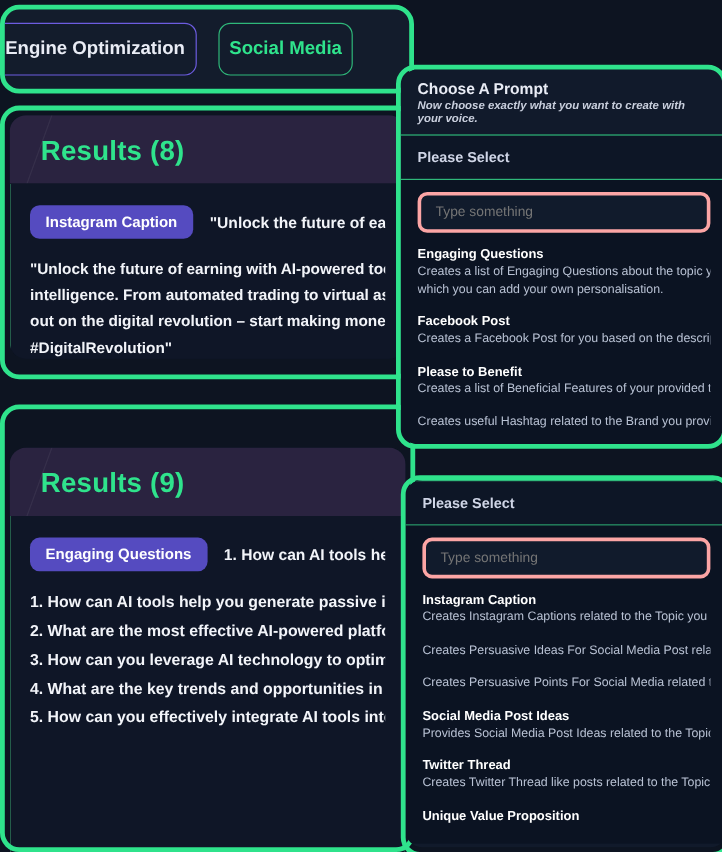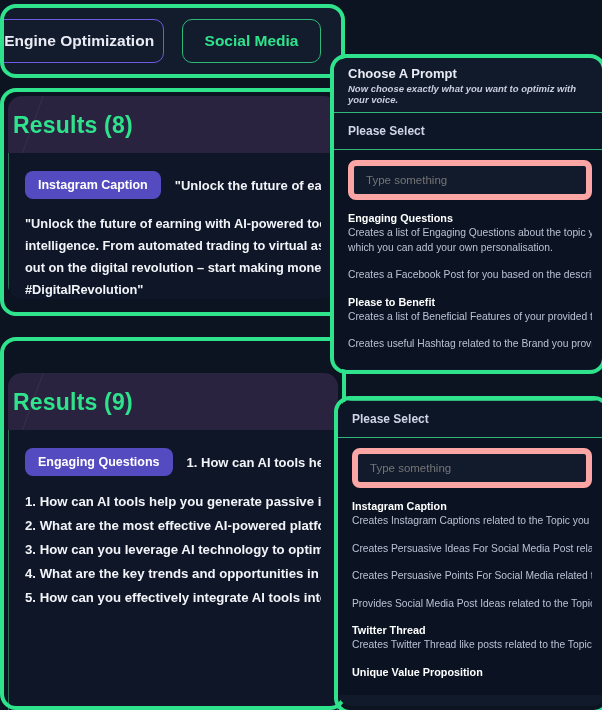--- a/index.html
+++ b/index.html
@@ -40,34 +40,34 @@
   .tab.seo {
     border: 1px solid #6d5ce0;
     color: #e9ecf5;
     width: 192px;
     margin-left: -32px;
     padding: 0 14px;
   }
   .tab.social {
     border: 1px solid #2fb87a;
     color: #2fe38c;
-    width: 139px;
+    width: 112px;
     margin-left: 18px;
   }
 
   
   .results-card {
     position: absolute;
     background: #0f1627;
     border-radius: 14px;
     overflow: hidden;
   }
   .results-head {
     background: #2a2340;
-    padding: 16px 22px 14px 5px;
+    padding: 16px 22px 14px 26px;
     position: relative;
     overflow: hidden;
   }
   .results-head::after {
     content: "";
     position: absolute; left: 22px; top: -30px;
     width: 1px; height: 130px;
     background: rgba(255,255,255,.06);
     transform: rotate(20deg);
   }
@@ -157,21 +157,21 @@
     font-weight: 600;
   }
   .panel-list {
     background: #0b1322;
     padding: 10px 14px 4px 14px;
   }
   .search-input {
     display: block;
     width: 100%;
     background: #111b2c;
-    border: 6px solid #fca5a5;
+    border: 3px solid #fca5a5;
     border-radius: 8px;
     padding: 8px 12px;
     color: #8f9ab0;
     font-size: 11.5px;
     font-family: "Liberation Sans", sans-serif;
     outline: none;
     margin-bottom: 12px;
   }
   .opt { margin-bottom: 13px; }
   .opt-name {
@@ -238,33 +238,34 @@
 3. How can you leverage AI technology to optimiz
 4. What are the key trends and opportunities in th
 5. How can you effectively integrate AI tools into y</div>
     </div>
   </div>
   <div class="ring" style="left:0px; top:337px; width:346px; height:373px;"></div>
 
   <div class="panel" style="left:334px; top:58px; width:272px; height:312px;">
     <div class="panel-head">
       <div class="panel-title">Choose A Prompt</div>
-      <div class="panel-sub">Now choose exactly what you want to optimiz with your voice.</div>
+      <div class="panel-sub">Now choose exactly what you want to create with your voice.</div>
     </div>
     <div class="select-box">
       <span>Please Select</span>
     </div>
     <div class="panel-list">
       <input class="search-input" placeholder="Type something" style="">
       <div class="opt">
         <div class="opt-name">Engaging Questions</div>
         <div class="opt-desc">Creates a list of Engaging Questions about the topic you provided
 which you can add your own personalisation.</div>
       </div>
       <div class="opt">
+        <div class="opt-name">Facebook Post</div>
         <div class="opt-desc">Creates a Facebook Post for you based on the description you pro</div>
       </div>
       <div class="opt">
         <div class="opt-name">Please to Benefit</div>
         <div class="opt-desc">Creates a list of Beneficial Features of your provided topic which y</div>
       </div>
       <div class="opt">
         <div class="opt-desc">Creates useful Hashtag related to the Brand you provided</div>
       </div>
 
@@ -282,20 +283,21 @@
         <div class="opt-name">Instagram Caption</div>
         <div class="opt-desc">Creates Instagram Captions related to the Topic you provided.</div>
       </div>
       <div class="opt">
         <div class="opt-desc">Creates Persuasive Ideas For Social Media Post related to the Top</div>
       </div>
       <div class="opt">
         <div class="opt-desc">Creates Persuasive Points For Social Media related to the Topic y</div>
       </div>
       <div class="opt">
+        <div class="opt-name">Social Media Post Ideas</div>
         <div class="opt-desc">Provides Social Media Post Ideas related to the Topic you provide</div>
       </div>
       <div class="opt">
         <div class="opt-name">Twitter Thread</div>
         <div class="opt-desc">Creates Twitter Thread like posts related to the Topic you provide</div>
       </div>
       <div class="opt">
         <div class="opt-name">Unique Value Proposition</div>
 
       </div>

